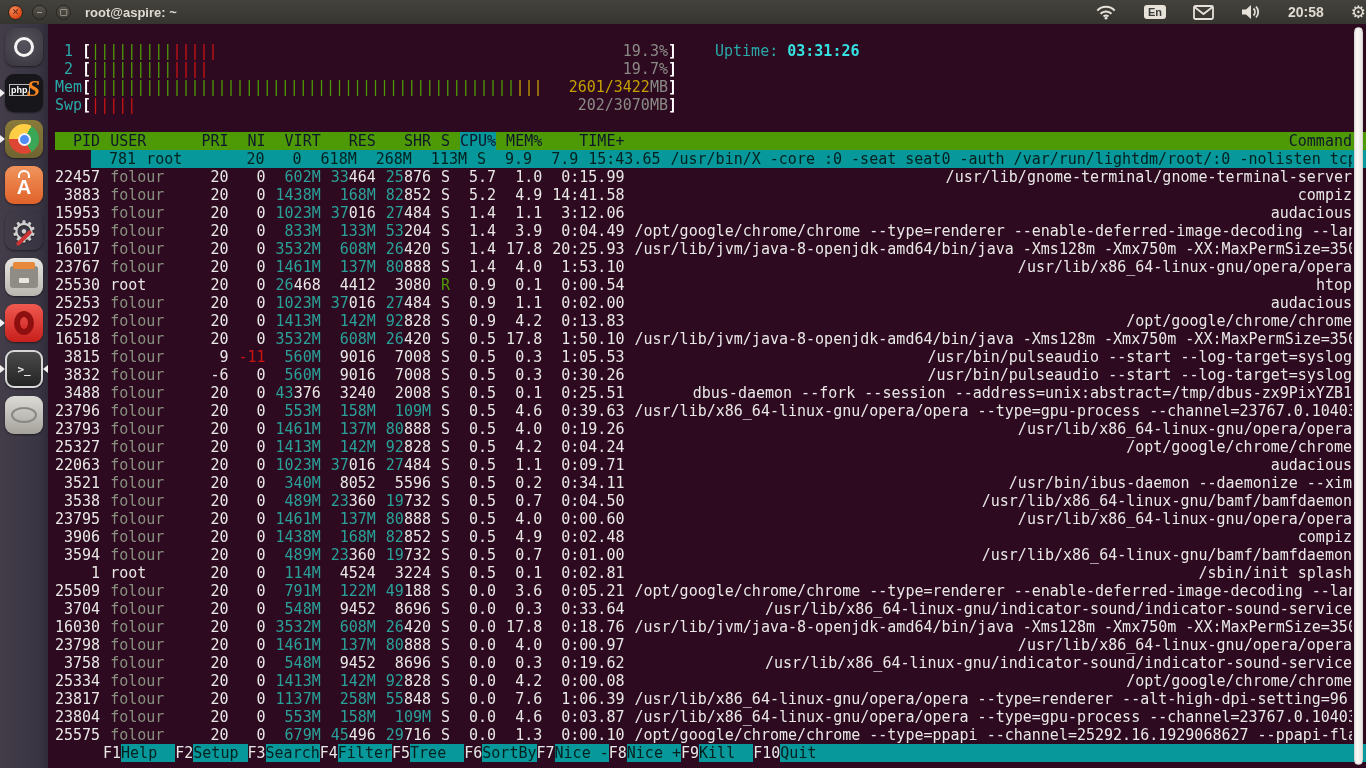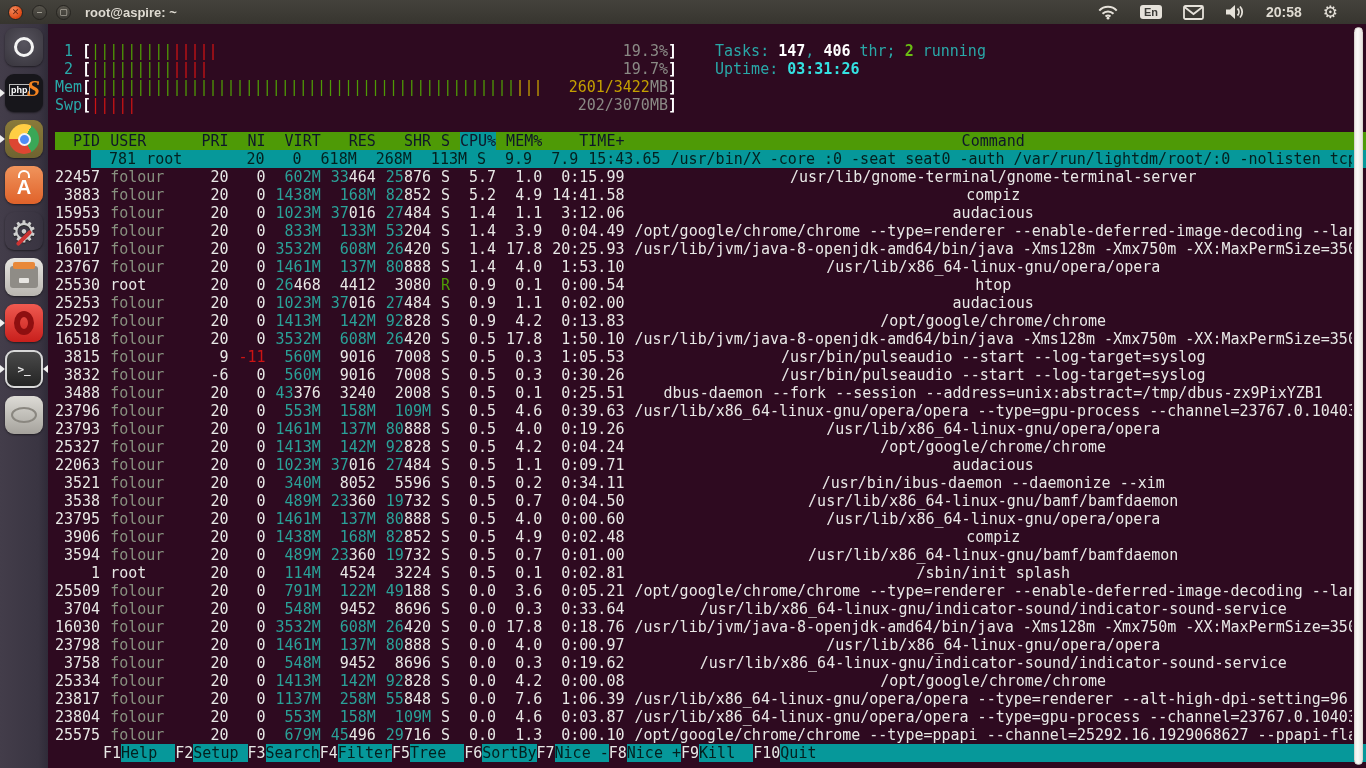--- a/index.html
+++ b/index.html
@@ -13,21 +13,21 @@
            display:flex; align-items:center;
            font-family:"Liberation Sans","DejaVu Sans",sans-serif;
            color:#dfdbd2; z-index:30; }
   .winbtns { display:flex; align-items:center; gap:9px; padding:0 0 0 8px; }
   .wbtn { width:15px; height:15px; border-radius:50%; border:1px solid #262420;
           display:flex; align-items:center; justify-content:center;
           font-size:9px; line-height:1; cursor:default; }
   .wbtn.close { background:radial-gradient(circle at 35% 30%,#f48a5b,#dd4814 70%); color:#5e2110; font-weight:bold; }
   .wbtn.minmax { background:linear-gradient(#57544c,#3a3833); color:#cfcabe; }
   .wtitle { font-weight:bold; font-size:13px; margin-left:14px; }
-  .tray { margin-left:auto; display:flex; align-items:center; gap:21px; padding-right:28px; }
+  .tray { margin-left:auto; display:flex; align-items:center; gap:27px; padding-right:0; }
   .tray svg { display:block; }
   .kbd-badge { background:#e6e2da; color:#3c3b37; font-size:11px; font-weight:bold;
                padding:1px 4px; border-radius:3px; }
   .clock { font-size:14px;font-weight:bold; }
   .gear-glyph { font-size:17px; color:#e6e2da; font-family:"DejaVu Sans",sans-serif; }
 
   
   .launcher { position:absolute; top:24px; left:0; width:48px; height:744px;
               background:linear-gradient(90deg,#433d4a,#3a3542 80%,#2f2b38); z-index:20; }
   .litem { position:relative; width:48px; height:46px; display:flex;
@@ -95,21 +95,21 @@
           padding-right:14px; }
   .prow span { flex:none; overflow:hidden; }
   .c-pid  { width:5ch; text-align:right; }
   .c-user { width:9ch; text-align:left; }
   .c-pri  { width:3ch; text-align:right; }
   .c-ni   { width:3ch; text-align:right; }
   .c-virt,.c-res,.c-shr { width:5ch; text-align:right; }
   .c-s    { width:1ch; text-align:left; }
   .c-cpu,.c-mem { width:4ch; text-align:right; }
   .c-time { width:8ch; text-align:right; }
-  .c-cmd  { flex:1 1 auto !important; text-align:center; }
+  .c-cmd  { flex:1 1 auto !important; text-align:right; }
   .thead { background:#4e9a06; color:#0f172a; font-weight:normal; }
   .thead .sortcol { background:#06989a; }
   .sel { background:#06989a;margin-left:36px; }
   .sel span, .sel b { color:#04201f !important; font-weight:normal; }
   .u-dim { color:#88917f; }
   .mem-cyan { color:#2aa198; }
 
   .fbar { display:flex; height:18px; white-space:pre; margin-top:0;margin-left:48px; }
   .fkey { color:#e8e8e6; }
   .flabel { background:#06989a; color:#04201f; min-width:6ch; white-space:pre; }
@@ -222,21 +222,20 @@
 
   <div class="terminal">
     <div class="hdr-area">
       <div class="meters">
           <div class="meter-row"><span class="m-label"> 1 </span><span class="br">[</span><span class="m-fill"><span><span class="tick-green">|||||||||</span><span class="tick-red">|||||</span></span><span><span class="gray">19.3%</span></span></span><span class="br">]</span></div>
           <div class="meter-row"><span class="m-label"> 2 </span><span class="br">[</span><span class="m-fill"><span><span class="tick-green">|||||||||</span><span class="tick-red">||||</span></span><span><span class="gray">19.7%</span></span></span><span class="br">]</span></div>
           <div class="meter-row"><span class="m-label">Mem</span><span class="br">[</span><span class="m-fill"><span><span class="tick-green">|||||||||||||||||||||||||||||||||||||||||||||||</span><span class="tick-yellow">|||</span></span><span><span class="yellow">2601/3422</span><span class="gray">MB</span></span></span><span class="br">]</span></div>
           <div class="meter-row"><span class="m-label">Swp</span><span class="br">[</span><span class="m-fill"><span><span class="tick-red">|||||</span></span><span><span class="gray">202/3070</span><span class="gray">MB</span></span></span><span class="br">]</span></div>
         </div>
       <div class="stats">
-          <div class="stat-line"><span class="cyan">Tasks: </span><span class="bold-white">147</span><span class="cyan">, </span><span class="bold-white">406</span><span class="cyan"> thr; </span><span class="bold-green">2</span><span class="cyan"> running</span></div>
           <div class="stat-line"><span class="cyan">Uptime: </span><span class="bold-brightcyan">03:31:26</span></div>
         </div>
     </div>
     <div class="blank-line"></div>
     <div>
       <div class="prow thead" id="thead"><span class="c-pid">PID</span><span class="c-user">USER</span><span class="c-pri">PRI</span><span class="c-ni">NI</span><span class="c-virt">VIRT</span><span class="c-res">RES</span><span class="c-shr">SHR</span><span class="c-s">S</span><span class="c-cpu sortcol">CPU%</span><span class="c-mem">MEM%</span><span class="c-time">TIME+</span><span class="c-cmd">Command</span></div>
       <div id="tbody">
           <div class="prow sel"><span class="c-pid white">781</span><span class="c-user white">root</span><span class="c-pri white">20</span><span class="c-ni white">0</span><span class="c-virt"><span class="mem-cyan">618M</span></span><span class="c-res"><span class="mem-cyan">268M</span></span><span class="c-shr"><span class="mem-cyan">113M</span></span><span class="c-s white">S</span><span class="c-cpu white">9.9</span><span class="c-mem white">7.9</span><span class="c-time white">15:43.65</span><span class="c-cmd white">/usr/bin/X -core :0 -seat seat0 -auth /var/run/lightdm/root/:0 -nolisten tcp vt7</span></div>
           <div class="prow"><span class="c-pid white">22457</span><span class="c-user u-dim">folour</span><span class="c-pri white">20</span><span class="c-ni white">0</span><span class="c-virt"><span class="mem-cyan">602M</span></span><span class="c-res"><span class="mem-cyan">33</span><span class="white">464</span></span><span class="c-shr"><span class="mem-cyan">25</span><span class="white">876</span></span><span class="c-s white">S</span><span class="c-cpu white">5.7</span><span class="c-mem white">1.0</span><span class="c-time white">0:15.99</span><span class="c-cmd white">/usr/lib/gnome-terminal/gnome-terminal-server</span></div>
           <div class="prow"><span class="c-pid white">3883</span><span class="c-user u-dim">folour</span><span class="c-pri white">20</span><span class="c-ni white">0</span><span class="c-virt"><span class="mem-cyan">1438M</span></span><span class="c-res"><span class="mem-cyan">168M</span></span><span class="c-shr"><span class="mem-cyan">82</span><span class="white">852</span></span><span class="c-s white">S</span><span class="c-cpu white">5.2</span><span class="c-mem white">4.9</span><span class="c-time white">14:41.58</span><span class="c-cmd white">compiz</span></div>

